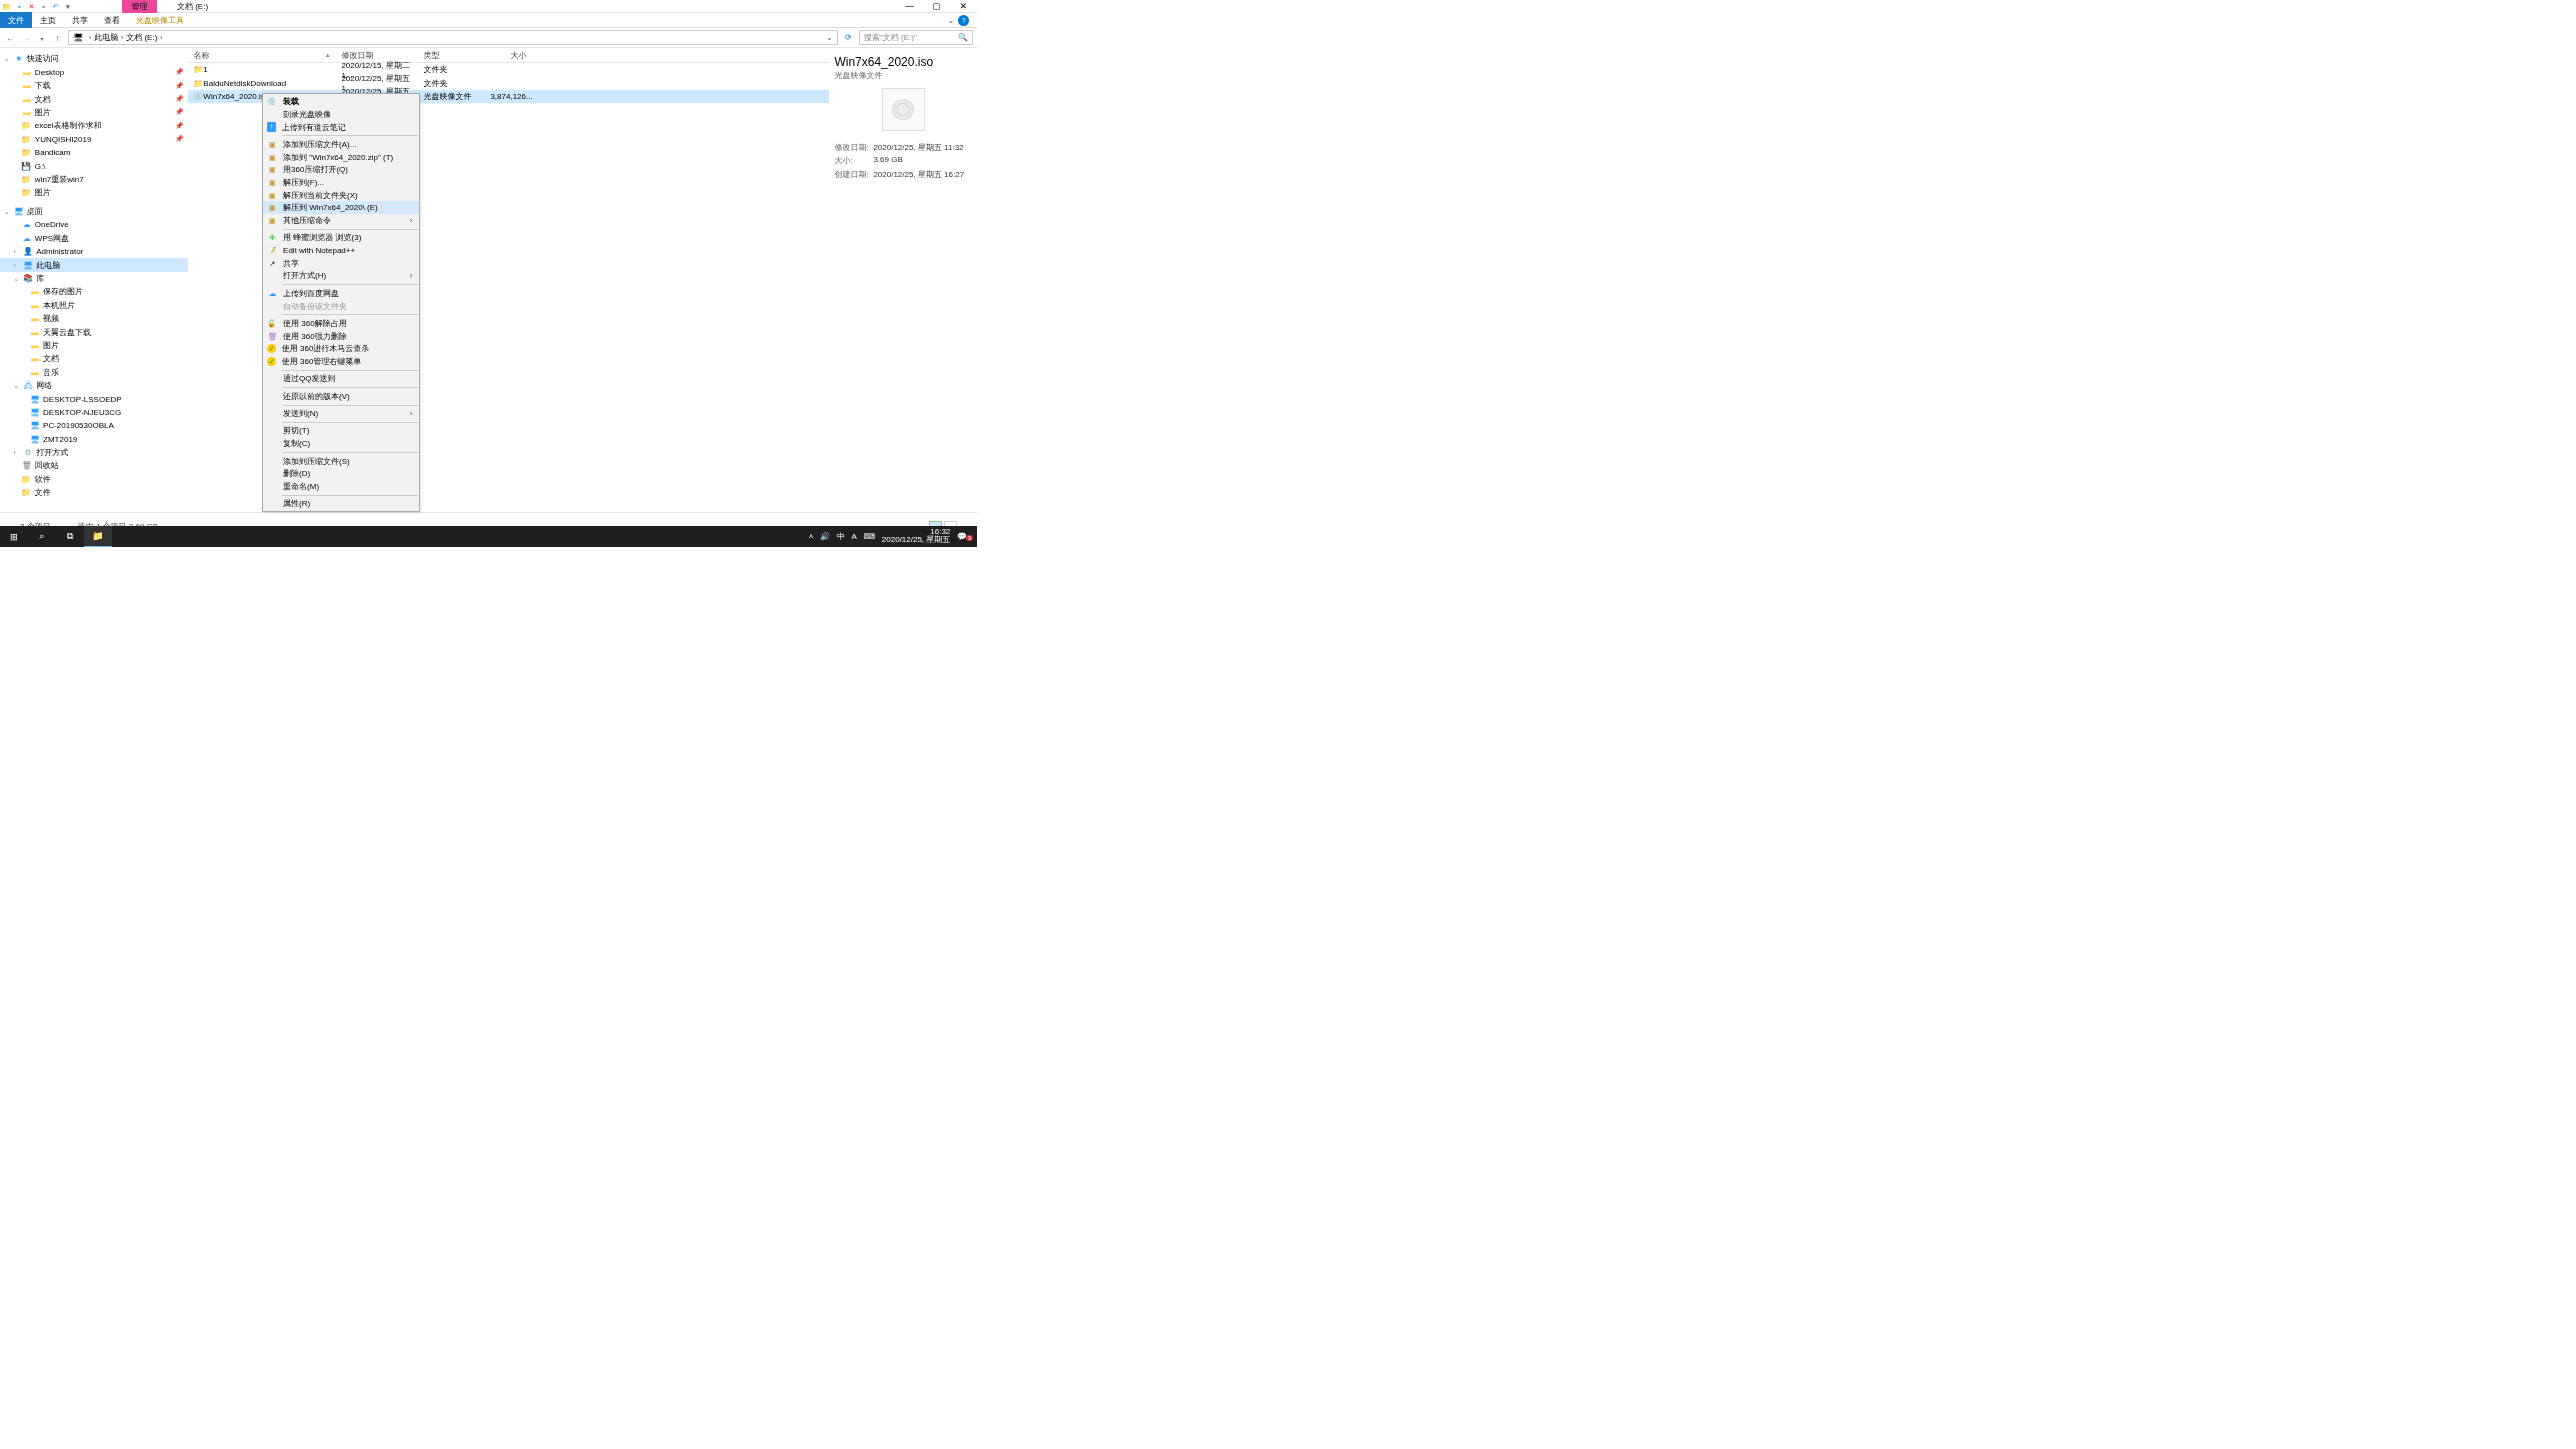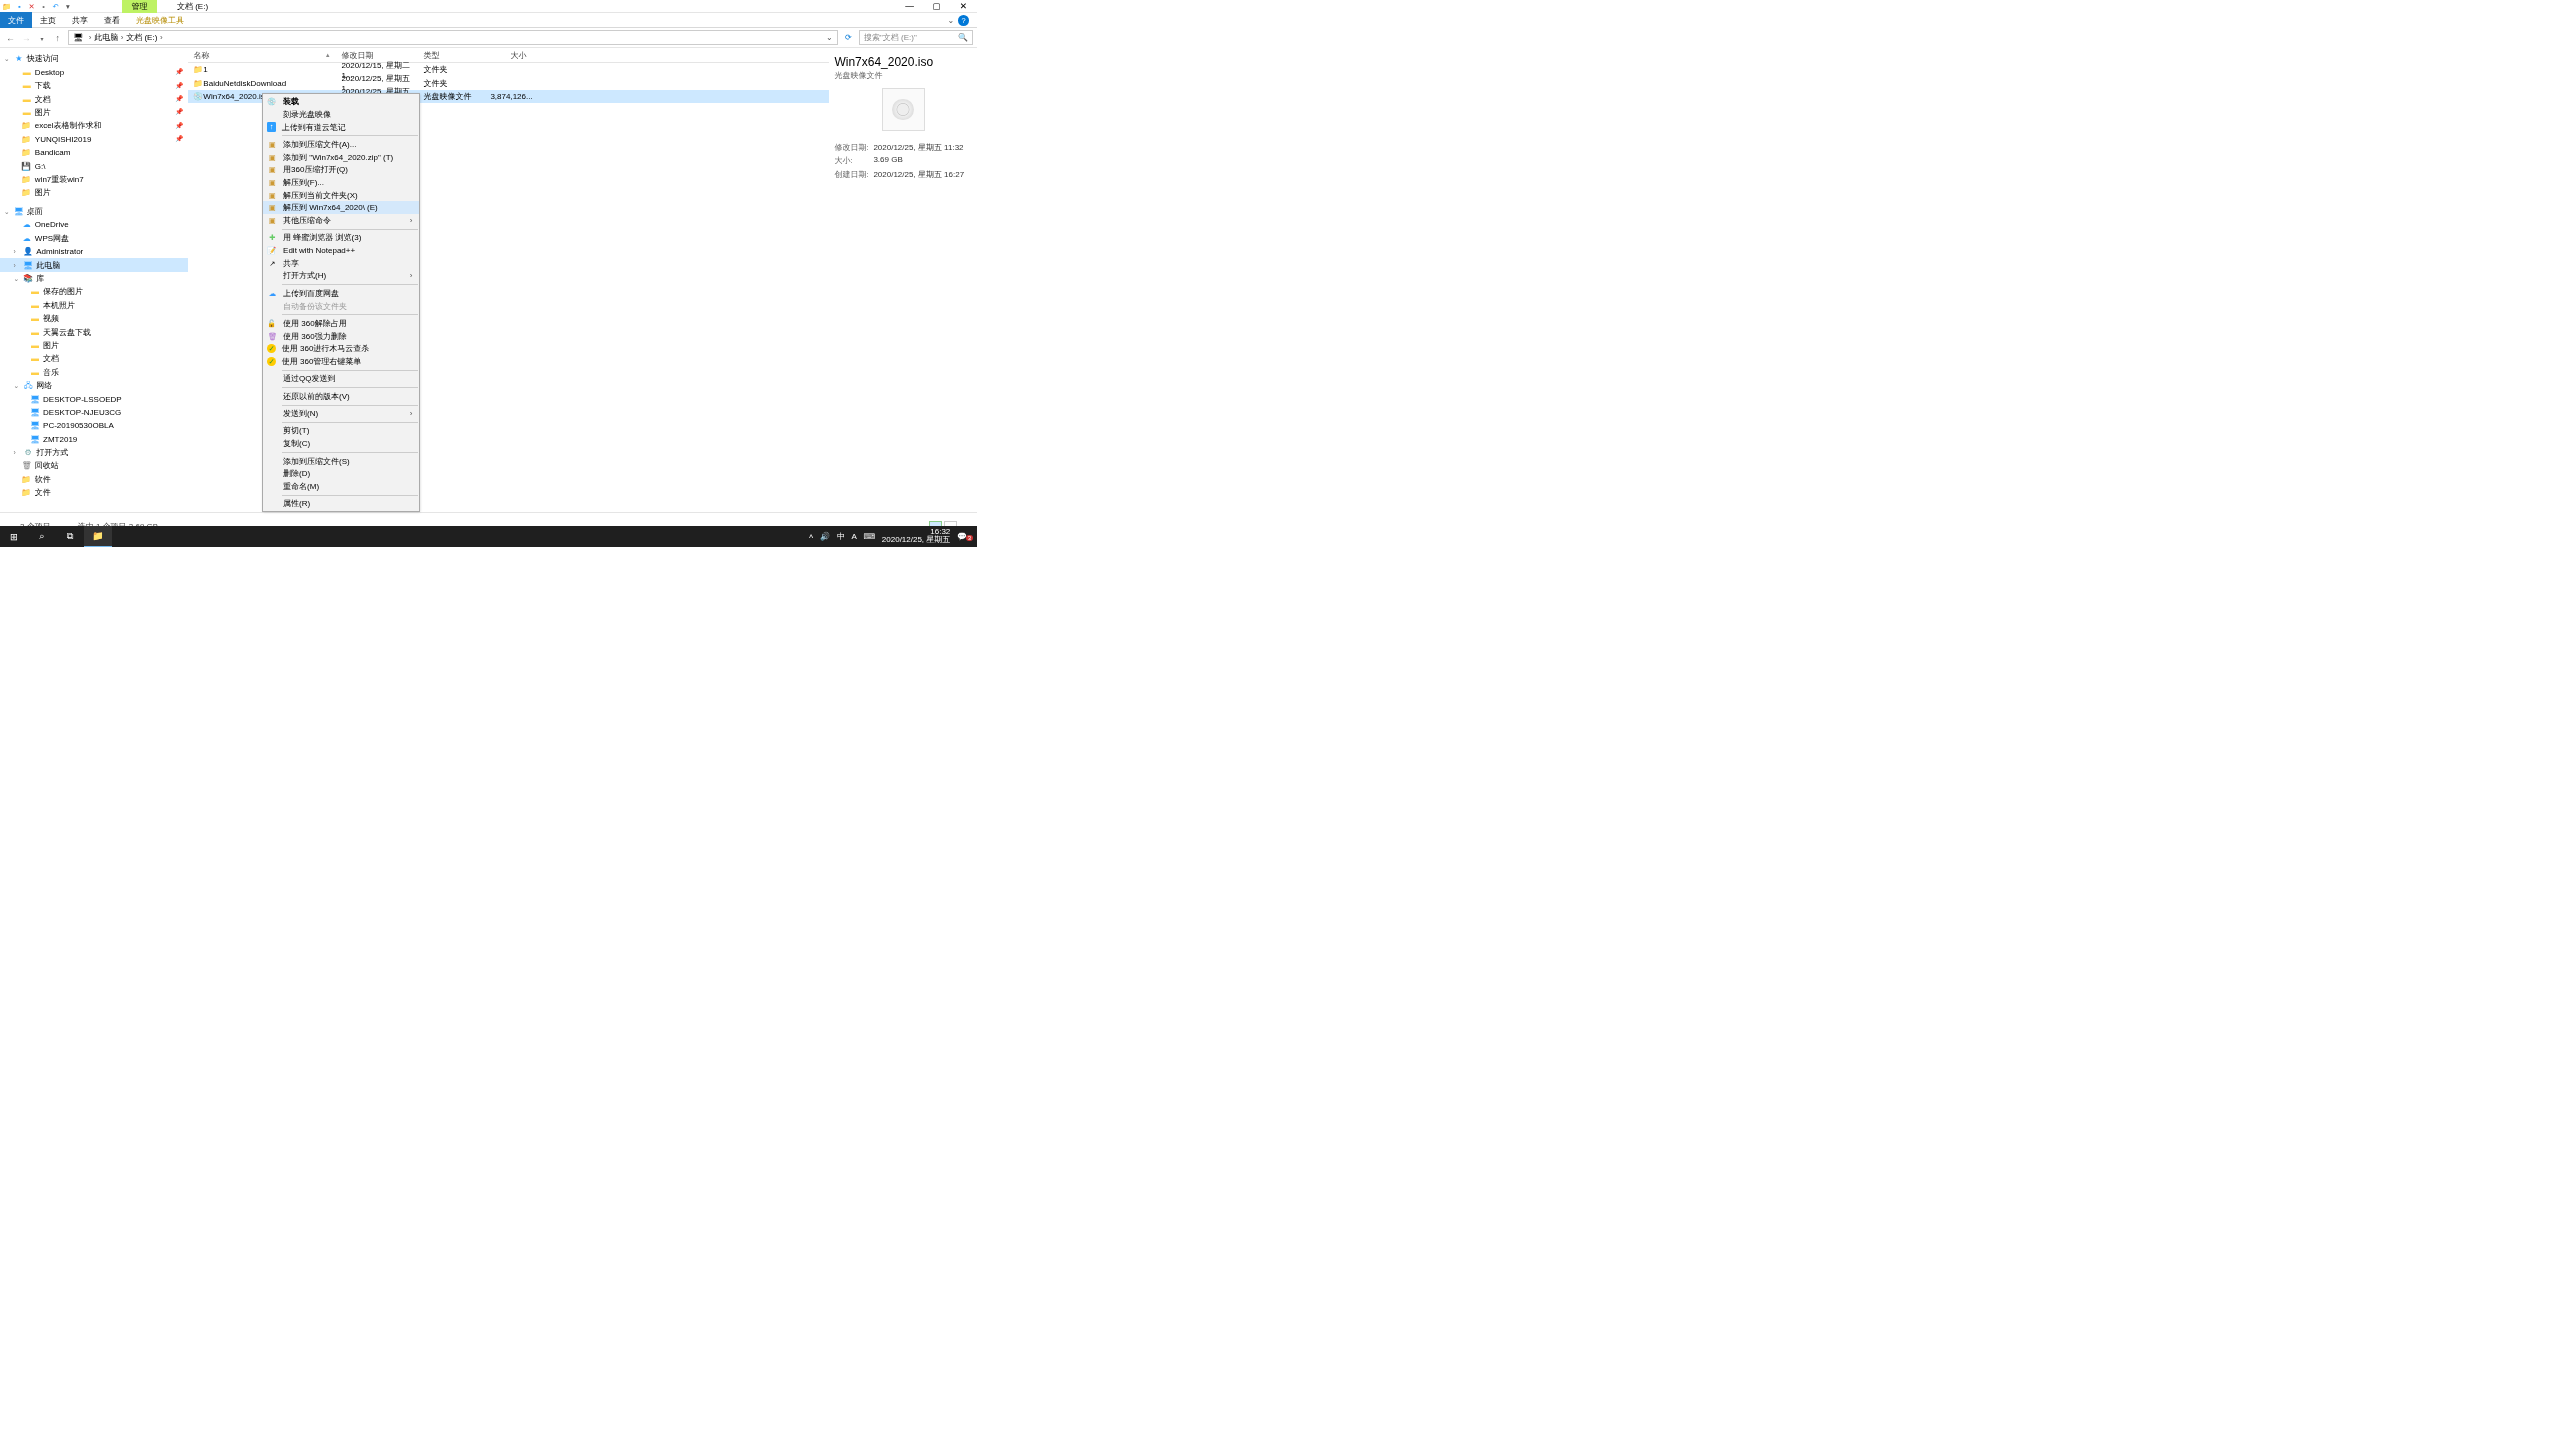--- a/index.html
+++ b/index.html
@@ -2,21 +2,21 @@
 <html><head>
 <meta charset="utf-8">
 <style>
 * { margin: 0; padding: 0; box-sizing: border-box; font-family: "Segoe UI", "Microsoft YaHei", sans-serif; font-size: 8px; }
 body { width: 977px; height: 547px; background: #fff; overflow: hidden; position: relative; }
 
 
 .titlebar { height: 13.4px; background: #fff; display: flex; align-items: center; border-bottom: 0.7px solid #e5e5e5; }
 .titlebar .qa { display: flex; gap: 2.7px; align-items: center; padding: 0 2.7px; }
 .titlebar .qa span { width: 9.4px; height: 9.4px; display: inline-flex; align-items: center; justify-content: center; font-size: 7.4px; }
-.titlebar .tabcap { margin-left: 47px; background: #bef264; padding: 1.3px 9.4px; font-size: 8px; }
+.titlebar .tabcap { margin-left: 47px; background: #ec4899; padding: 1.3px 9.4px; font-size: 8px; }
 .titlebar .loc { margin-left: 20px; font-size: 8px; }
 .titlebar .winbtns { margin-left: auto; display: flex; }
 .titlebar .winbtns span { width: 27px; text-align: center; font-size: 8.7px; }
 .helpbtn { width: 10.7px; height: 10.7px; border-radius: 50%; background: #0078d7; color: #fff; display: inline-flex; align-items: center; justify-content: center; font-size: 7.4px; margin-right: 4px; }
 
 
 .ribbon { height: 14.8px; background: #fff; display: flex; align-items: center; border-bottom: 0.7px solid #d9d9d9; }
 .ribbon .tab { padding: 2.7px 8px; font-size: 8px; }
 .ribbon .tab.file { background: #1979ca; color: #fff; }
 .ribbon .tab.tool { color: #b58b00; }

